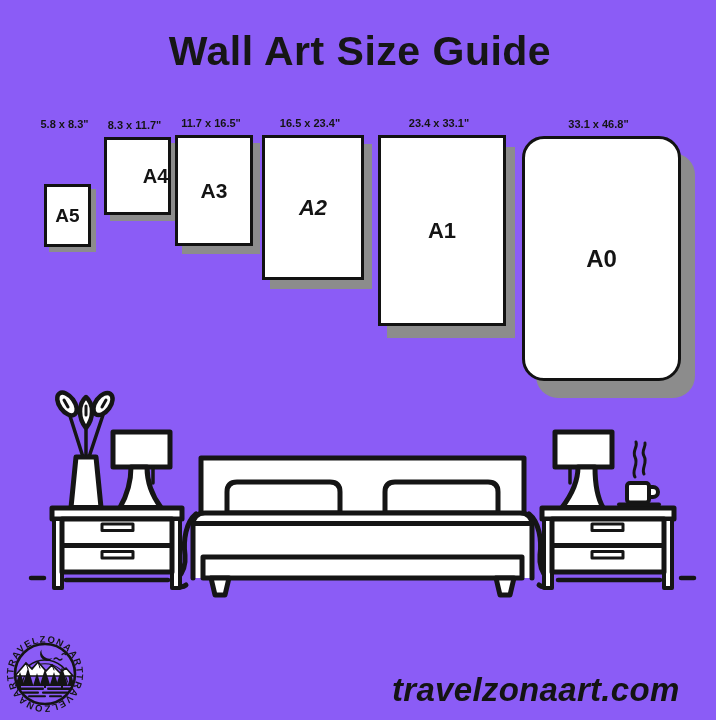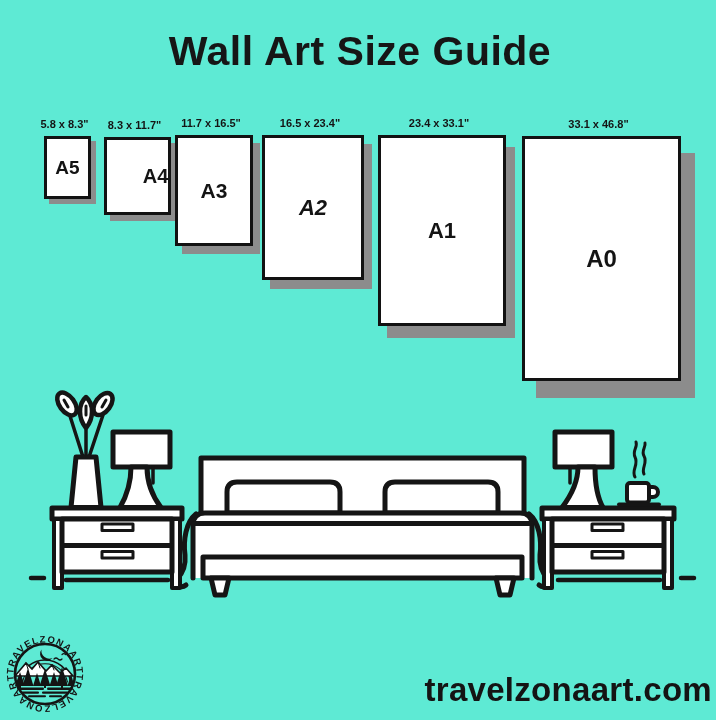--- a/index.html
+++ b/index.html
@@ -1,45 +1,45 @@
 <!DOCTYPE html>
 <html><head>
 <meta charset="utf-8">
 <style>
   html,body{margin:0;padding:0;background:#fff;}
-  .canvas{position:relative;width:716px;height:720px;background:#5eead4;overflow:hidden;
+  .canvas{position:relative;width:716px;height:720px;background:#8b5cf6;overflow:hidden;
           font-family:"Liberation Sans", sans-serif;color:#161616;}
   .title{position:absolute;top:28px;left:0;width:720px;margin:0;text-align:center;
          font-size:41px;font-weight:700;letter-spacing:.5px;color:#161616;}
   
   .frame{position:absolute;}
   .frame-box{position:absolute;left:0;top:0;width:100%;height:100%;background:#fff;
              border:3px solid #121212;display:flex;align-items:center;justify-content:center;}
   .frame-label{position:absolute;top:-18px;left:50%;transform:translateX(-50%);
                white-space:nowrap;font-size:11px;font-weight:700;color:#141414;}
   .frame-letter{font-weight:700;color:#141414;}
   .f-a5{left:44px;top:136px;width:41px;height:57px;}
-  .f-a5 .frame-box{box-shadow:5px 5px 0 0 #8c8c8c;} .f-a5 .frame-letter{font-size:19px;}
+  .f-a5 .frame-box{box-shadow:5px 5px 0 0 #8c8c8c;margin-top:48px;} .f-a5 .frame-letter{font-size:19px;}
   .f-a4{left:104px;top:137px;width:61px;height:72px;}
   .f-a4 .frame-box{box-shadow:6px 6px 0 0 #8c8c8c;} .f-a4 .frame-letter{font-size:20px;margin-left:36px;}
   .f-a3{left:175px;top:135px;width:72px;height:105px;}
   .f-a3 .frame-box{box-shadow:7px 8px 0 0 #8c8c8c;} .f-a3 .frame-letter{font-size:21px;text-align:right;}
   .f-a2{left:262px;top:135px;width:96px;height:139px;}
   .f-a2 .frame-box{box-shadow:8px 9px 0 0 #8c8c8c;font-style:italic;} .f-a2 .frame-letter{font-size:22px;}
   .f-a1{left:378px;top:135px;width:122px;height:185px;}
   .f-a1 .frame-box{box-shadow:9px 12px 0 0 #8c8c8c;} .f-a1 .frame-letter{font-size:22px;}
   .f-a0{left:522px;top:136px;width:153px;height:239px;}
-  .f-a0 .frame-box{box-shadow:14px 17px 0 0 #8c8c8c;} .f-a0 .frame-letter{font-size:24px;}
+  .f-a0 .frame-box{box-shadow:14px 17px 0 0 #8c8c8c;border-radius:22px;} .f-a0 .frame-letter{font-size:24px;}
   
   .scene{position:absolute;left:0;top:0;width:720px;height:720px;}
   .logo{position:absolute;left:-6px;top:618px;width:110px;height:110px;}
   .logo-arc-text{font-family:"Liberation Sans", sans-serif;font-size:9.5px;font-weight:700;
                  letter-spacing:1.2px;fill:#141414;}
-  .website{position:absolute;left:392px;top:671px;width:320px;text-align:right;
-           font-size:33px;font-weight:700;letter-spacing:.3px;color:#141414;}
+  .website{position:absolute;left:392px;top:671px;width:320px;text-align:left;
+           font-size:33px;font-weight:700;letter-spacing:.3px;color:#141414;font-style:italic;}
 </style>
 </head>
 <body>
 
 <div class="canvas">
 
   <h1 class="title">Wall Art Size Guide</h1>
 
   <div class="frame f-a5">
     <div class="frame-label">5.8 x 8.3"</div>

